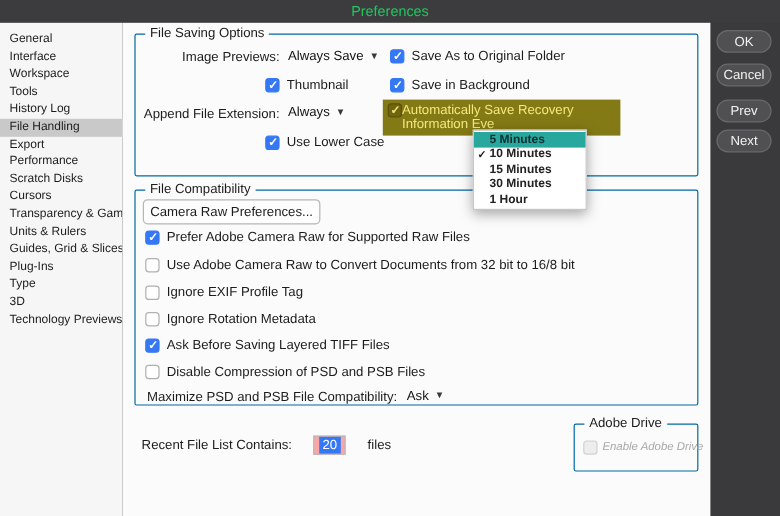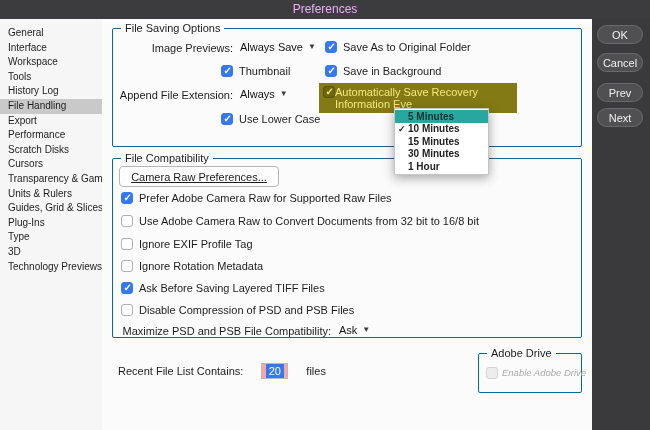--- a/index.html
+++ b/index.html
@@ -6,21 +6,21 @@
   html,body { width:650px; height:430px; }
   body {
     font-family:"Liberation Sans", sans-serif;
     background:#3a3a3c;
     position:relative;
     overflow:hidden;
     -webkit-font-smoothing:antialiased;
   }
   .titlebar {
     position:absolute; left:0; top:0; width:650px; height:19px;
-    background:var(--titlebar_bg,#3c3c3e); color:#f0abfc;
+    background:var(--titlebar_bg,#3c3c3e); color:#22c55e;
     font-size:12px; text-align:center; line-height:19px;
   }
   .sidebar {
     position:absolute; left:0; top:19px; width:102px; height:411px;
     background:#f6f6f6; padding-top:7px;
   }
   .side-item {
     height:14.6px; line-height:14.6px; font-size:10px; padding-left:8px;
     color:#1c1c1c; white-space:nowrap; overflow:hidden; cursor:default;
   }
@@ -71,24 +71,24 @@
     box-shadow:0 3px 10px rgba(0,0,0,.35); z-index:10; padding:1px 0;font-weight:bold;
   }
   .menu-item {
     height:12.5px; font-size:10px; color:#222; display:flex;
     align-items:center; padding:0 6px 0 3px; white-space:nowrap;
   }
   .menu-item.highlighted { background:var(--highlight_teal_bg,#28a79e); color:#0e2f2d; }
   .mi-check { width:10px; font-size:9px; display:inline-block; flex-shrink:0; }
   .mi-check.on::before { content:"✓"; }
   .push-btn {
-    position:absolute; left:6px; top:7px; width:160px; height:21px;
+    position:absolute; left:6px; top:7px; width:148px; height:21px;
     background:#fdfdfd; border:1px solid #b5b5b5; border-radius:4px;
     font-size:11px; color:#1c1c1c; display:flex; align-items:center;
-    justify-content:center; cursor:default;text-decoration:underline;
+    justify-content:center; cursor:default;
   }
   .btn {
     position:absolute; left:597px; width:46px; height:19px;
     background:#505053; border:1px solid #69696d; border-radius:9.5px;
     color:#f1f1f1; font-size:11px; display:flex; align-items:center;
     justify-content:center; cursor:default;
   }
   .recent-row { position:absolute; left:16px; top:344px; display:flex; align-items:center; gap:18px; font-size:11px; color:#1c1c1c; }
   .rf-input {
     background:#fca5a5; border:1px solid #b9b9b9; height:16px; min-width:27px;

